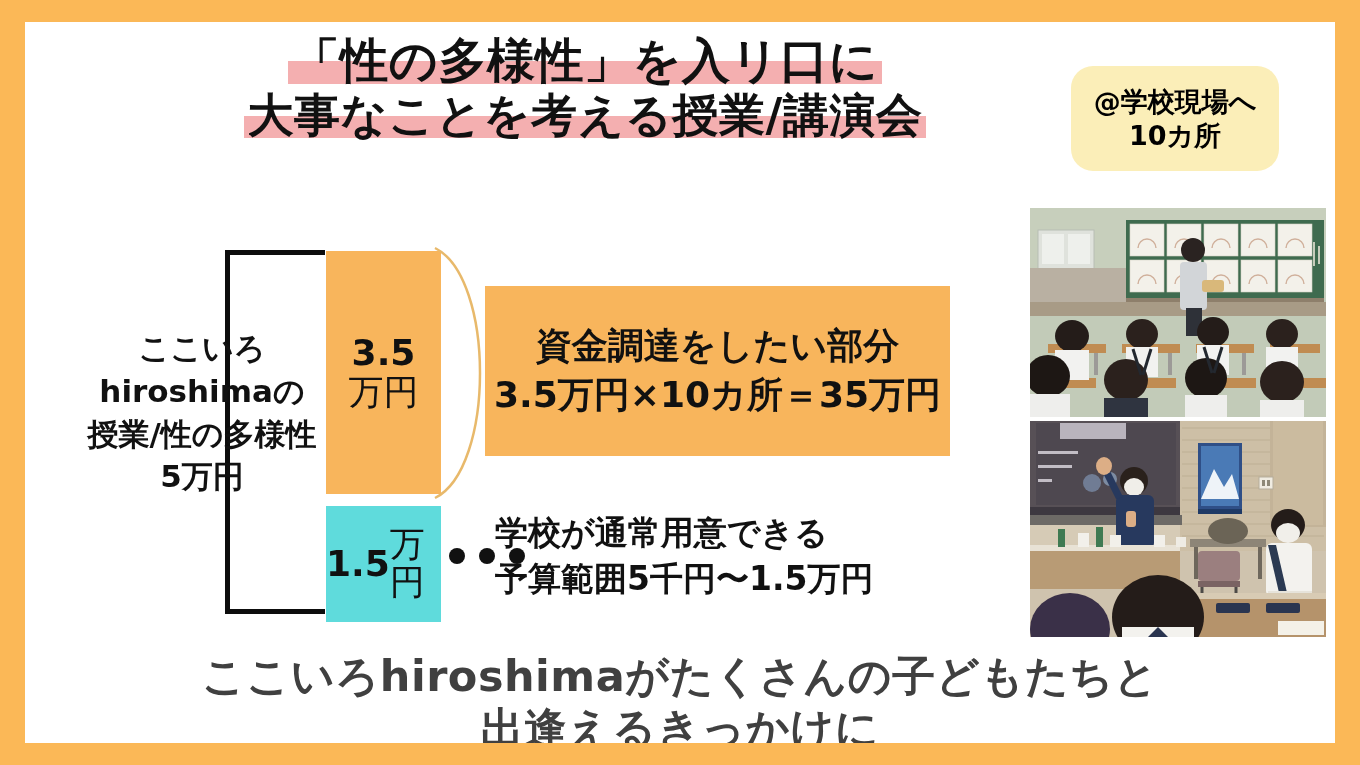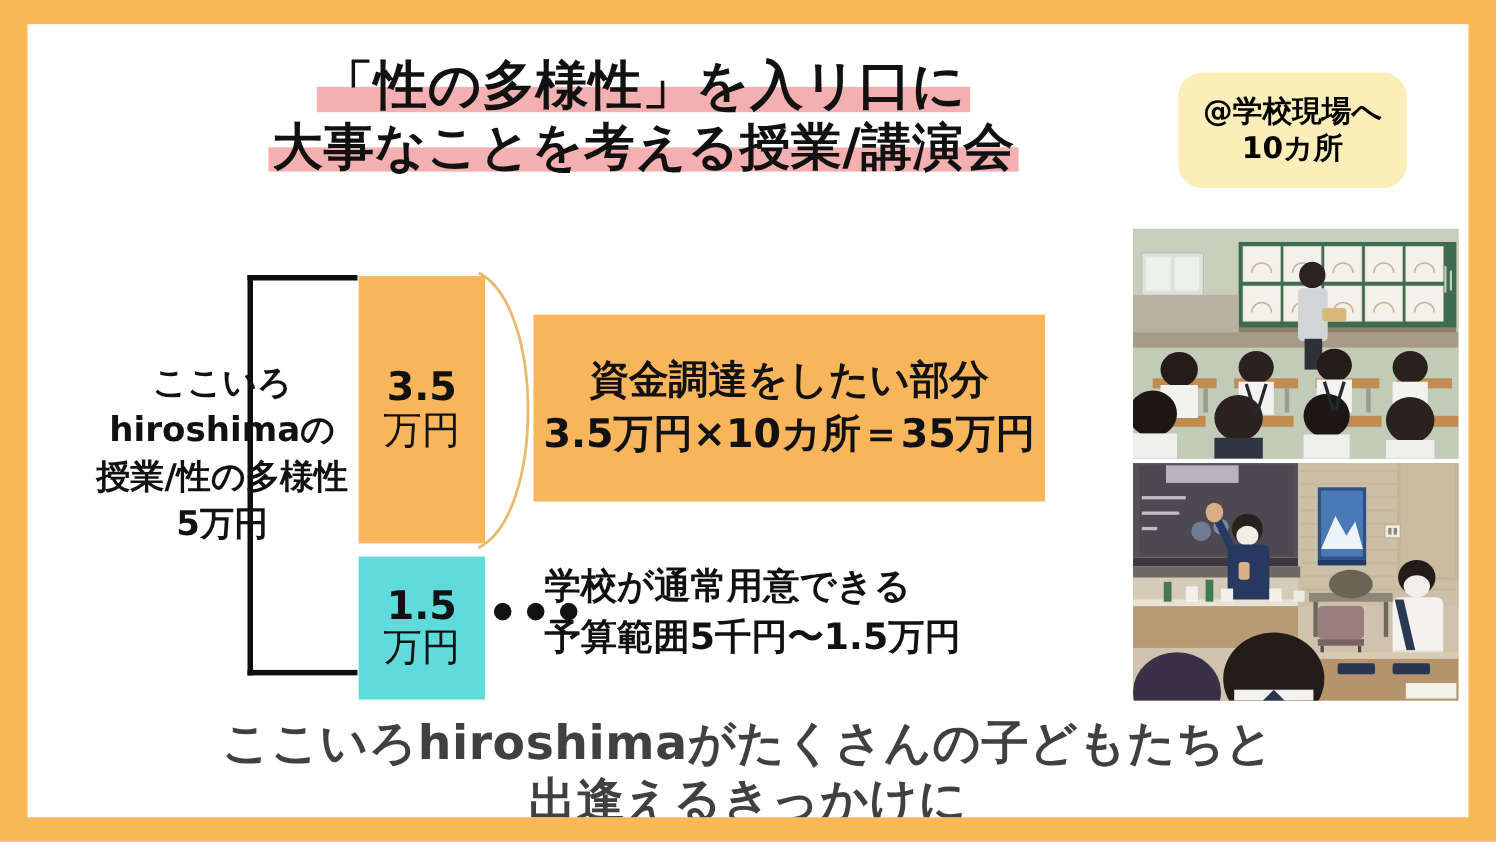--- a/index.html
+++ b/index.html
@@ -34,21 +34,21 @@
   .tline .hl{
     position:relative;display:inline-block;
     padding:0 4px;
   }
   .tline .hl::before{
     content:"";position:absolute;left:0;right:0;
     bottom:2px;height:45%;
     background:#f4afb0;z-index:0;
   }
   .tline .hl .tx{position:relative;z-index:1;}
-  #tline1{font-size:48px;margin-top:18px;}
+  #tline1{font-size:48px;}
   #tline2{font-size:50px;margin-top:4px;}
   #tline3{font-size:46px;margin-top:6px;}
 
   
   #badge{
     position:absolute;left:1046px;top:44px;
     width:208px;height:105px;
     background:#fbeeb8;border-radius:22px;
     display:flex;flex-direction:column;
     align-items:center;justify-content:center;
@@ -82,24 +82,24 @@
   #bar-orange{
     position:absolute;left:301px;top:229px;
     width:115px;height:243px;
     background:#f8b55c;
     display:flex;flex-direction:column;
     align-items:center;justify-content:center;
     gap:2px;
   }
   #bar-cyan{
     position:absolute;left:301px;top:484px;
-    width:115px;height:130px;
+    width:115px;height:116px;
     background:#5fdbdc;
-    display:flex;flex-direction:column;
-    align-items:center;justify-content:center;
+    display:flex;flex-direction:row;
+    align-items:center;justify-content:space-between;
     gap:0px;
   }
   .bar-num{font-size:36px;font-weight:800;color:#111;line-height:1.05;}
   .bar-unit{font-size:35px;font-weight:400;color:#111;line-height:1.08;}
 
   
   #connector{
     position:absolute;left:408px;top:222px;
     width:70px;height:258px;
     pointer-events:none;

